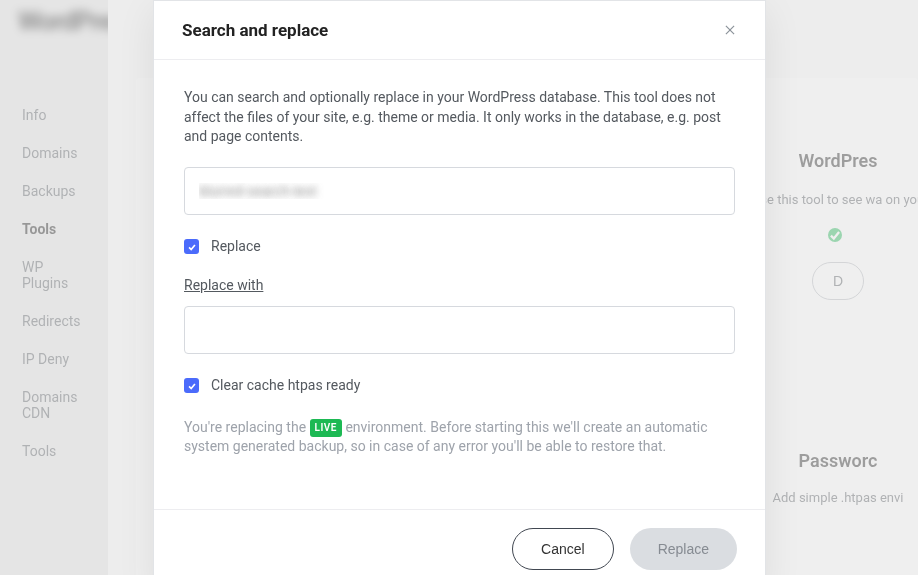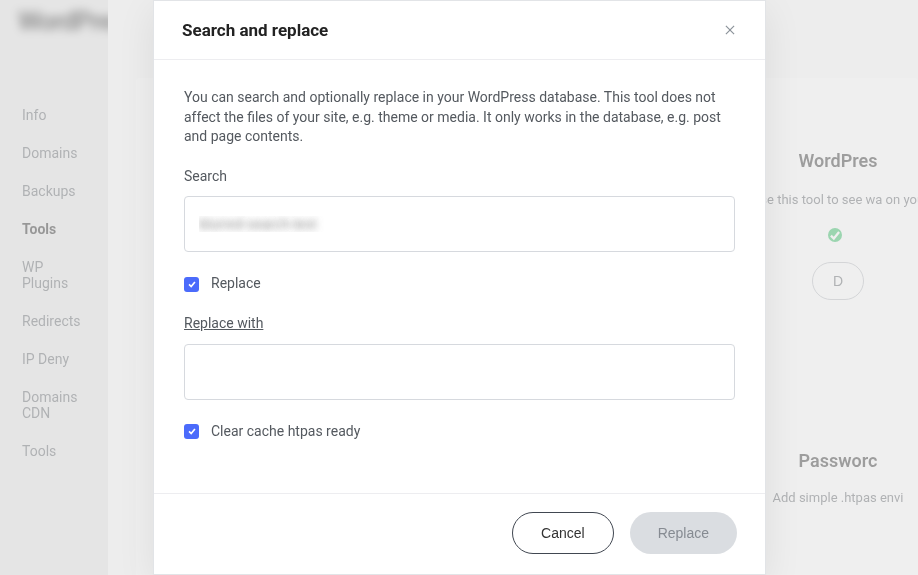--- a/index.html
+++ b/index.html
@@ -135,21 +135,21 @@
   .modal-body {
     padding: 28px 30px 22px 30px;
     color: #54595f;
     font-size: 14px;
     line-height: 1.4;
   }
   .modal-body .desc { margin-bottom: 20px; }
   .field-label { display: block; margin-bottom: 10px; color: #54595f; }
   .text-input {
     width: 100%;
-    height: 56px;
+    height: 48px;
     border: 1px solid #d6d9de;
     border-radius: 4px;
     padding: 0 14px;
     font-size: 14px;
     color: #777;
     background: #fff;
     outline: none;
   }
   .text-input.blurred { color: transparent; text-shadow: 0 0 7px rgba(100,100,100,0.75); }
 
@@ -268,21 +268,20 @@
       <svg viewBox="0 0 24 24" fill="none" stroke="currentColor" stroke-width="2">
         <line x1="5" y1="5" x2="19" y2="19"></line>
           <line x1="19" y1="5" x2="5" y2="19"></line>
       </svg>
     </div>
   </div>
 
   <div class="modal-body">
     <p class="desc">You can search and optionally replace in your WordPress database. This tool does not affect the files of your site, e.g. theme or media. It only works in the database, e.g. post and page contents.</p>
 
-    <label class="field-label">Search</label>
     <input type="text" class="text-input blurred" value="blurred-search-text" style="">
 
     <div class="check-row">
       <span class="chk">
         <svg viewBox="0 0 24 24" fill="none" stroke="white" stroke-width="4">
             <polyline points="5,13 10,18 19,7"></polyline>
           </svg>
       </span>
       <span>Replace</span>
     </div>
@@ -294,19 +293,22 @@
 
     <div class="check-row">
       <span class="chk">
         <svg viewBox="0 0 24 24" fill="none" stroke="white" stroke-width="4">
             <polyline points="5,13 10,18 19,7"></polyline>
           </svg>
       </span>
       <span>Clear cache htpas ready</span>
     </div>
 
+    <p class="note">
+      <span>You're replacing the </span><span class="live-badge">LIVE</span><span> environment. Before starting this we'll create an automatic system generated backup, so in case of any error you'll be able to restore that.</span>
+    </p>
   </div>
 
   <div class="modal-footer">
     <button class="btn btn-secondary">Cancel</button>
     <button class="btn btn-primary">Replace</button>
   </div>
 </div>
 
 </body></html>

